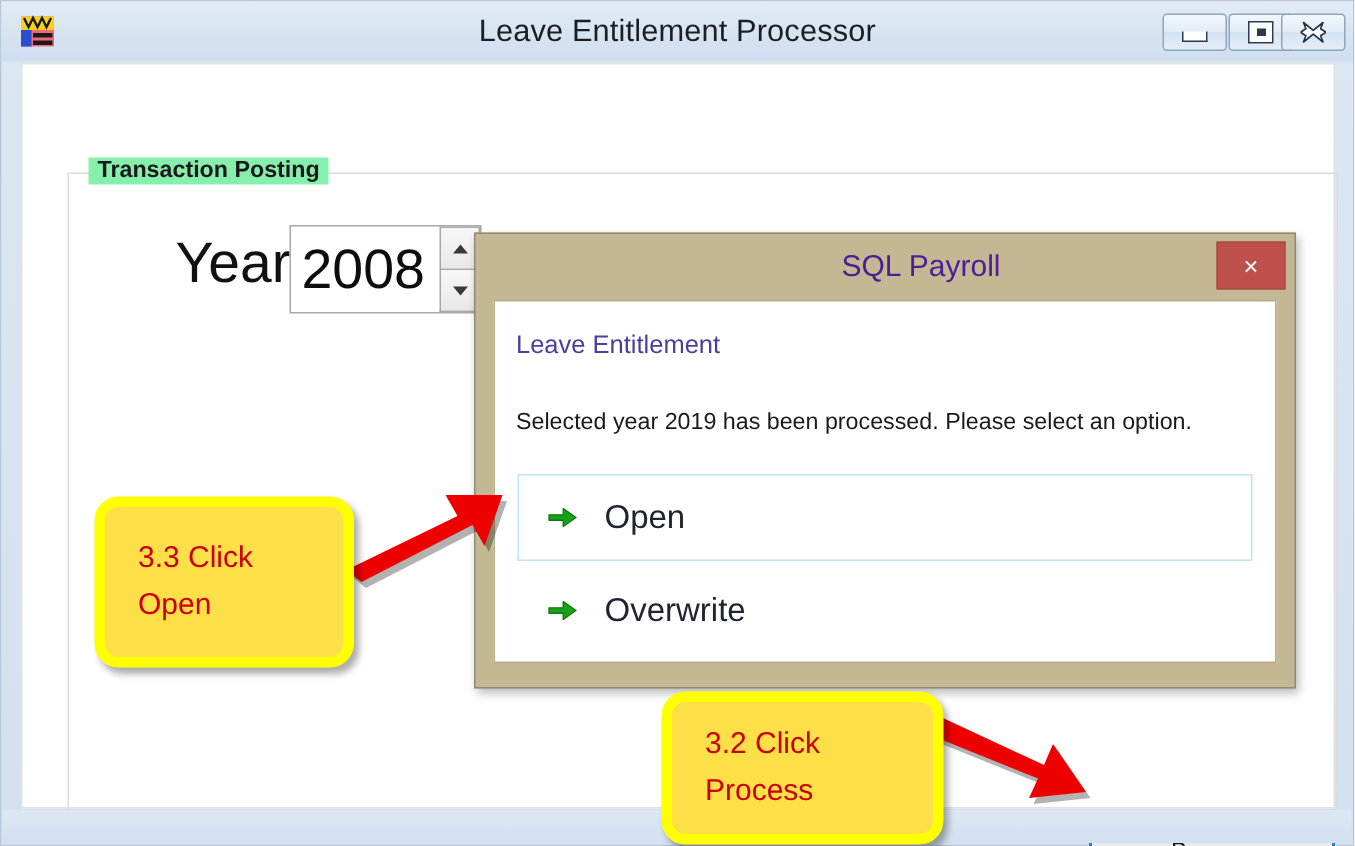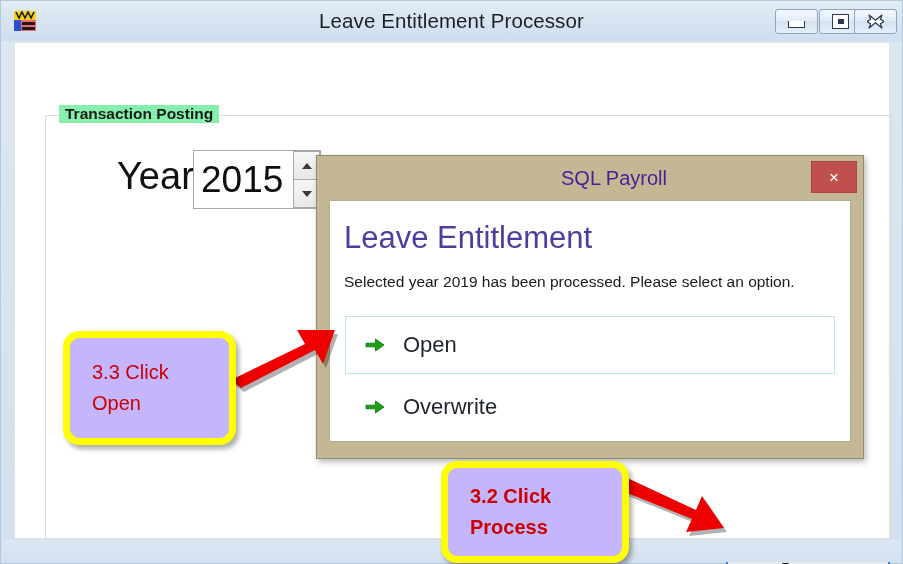--- a/index.html
+++ b/index.html
@@ -228,21 +228,21 @@
     position: absolute;
     left: 12px; top: 44px;
     width: 522px; height: 242px;
     background: #ffffff;
     border: 1px solid #b5ac8b;
     box-sizing: border-box;
   }
   #dialog-heading {
     position: absolute;
     left: 27px; top: 64px;
-    font-size: 31px;
+    font-size: 17px;
     color: #4b3f9e;
     white-space: nowrap;
   }
   #dialog-message {
     position: absolute;
     left: 27px; top: 117px;
     font-size: 15.5px;
     color: #1a1a1a;
     white-space: nowrap;
   }
@@ -277,37 +277,37 @@
 
   
   #annotations {
     position: absolute;
     left: 0; top: 0;
     width: 903px; height: 564px;
     pointer-events: none;
   }
   .callout {
     position: absolute;
-    background: #c4b5fd;
+    background: #fde047;
     border: 7px solid #ffff00;
     border-radius: 16px;
     box-sizing: border-box;
     box-shadow: 3px 4px 5px rgba(0,0,0,0.33);
     display: flex; flex-direction: column;
     justify-content: center;
     padding-left: 22px;
   }
   .callout-line {
     font-size: 20px;
     color: #cc0000;
     line-height: 1.55;
     white-space: nowrap;
   }
   #callout-open { left: 63px; top: 331px; width: 173px; height: 114px; }
-  #callout-process { left: 441px; top: 461px; width: 188px; height: 102px; font-weight: bold; }
+  #callout-process { left: 441px; top: 461px; width: 188px; height: 102px; }
   .arrow-svg { position: absolute; }
   #arrow-to-open { left: 228px; top: 320px; }
   #arrow-to-process { left: 608px; top: 458px; }
 </style>
 </head>
 <body>
 
 <div id="app-window">
 
   <div id="title-bar">
@@ -345,21 +345,21 @@
   </div>
 
   <div id="client-area">
 
     <div id="group-box"></div>
     <div id="group-box-label">Transaction Posting</div>
 
     <div id="year-label">Year:</div>
 
     <div id="year-spinner">
-      <div id="year-value">2015</div>
+      <div id="year-value">2008</div>
       <div id="year-spin-buttons">
         <div class="spin-btn up">
           <span class="tri-up"></span>
         </div>
         <div class="spin-btn down">
           <span class="tri-down"></span>
         </div>
       </div>
     </div>
 

